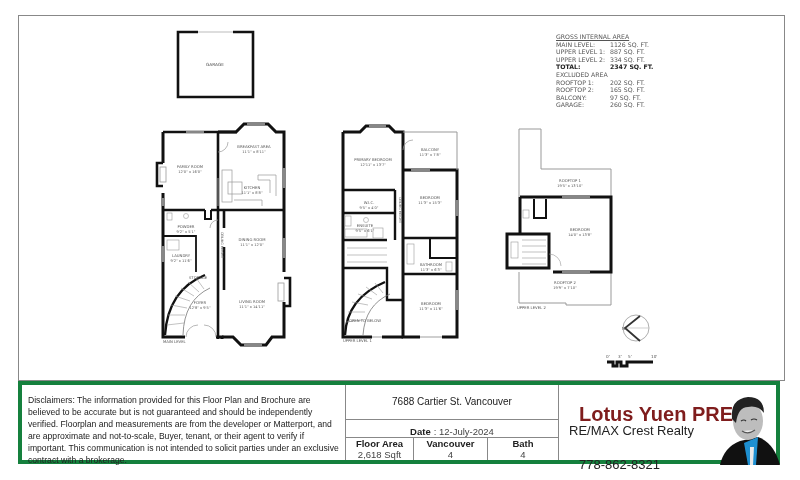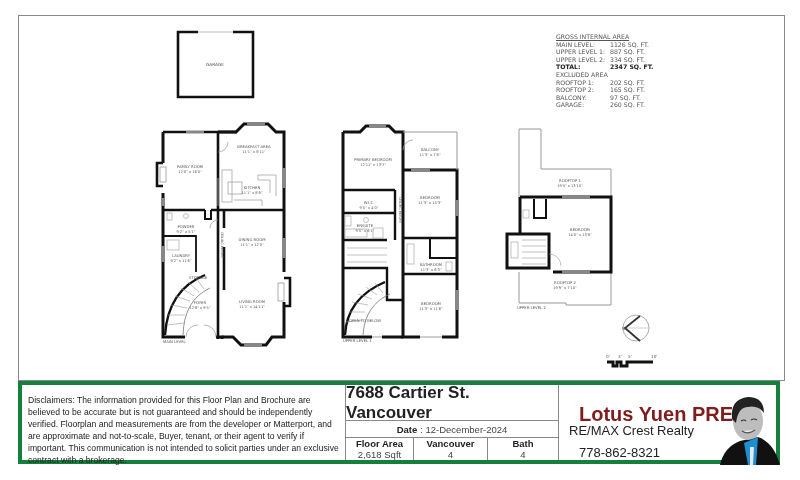--- a/index.html
+++ b/index.html
@@ -7,34 +7,34 @@
   .frame { position:absolute; left:18px; top:15px; width:767px; height:366px; border:1px solid #888; box-sizing:border-box; background:#fff; }
   .plan-svg { position:absolute; left:0; top:0; width:800px; height:381px; }
   .area-table { position:absolute; left:556px; top:33px; font-family:"DejaVu Sans", sans-serif; font-size:6.2px; color:#555; line-height:7.6px; }
   .area-table .hdr { text-decoration:underline; }
   .area-table .row { display:flex; }
   .area-table .k { width:54px; }
   .area-table .bold { font-weight:bold; color:#222; }
   .info { position:absolute; left:18px; top:381px; width:762px; height:83px; border:4px solid #15803d; box-sizing:border-box; display:flex; }
   .disc { width:324px; box-sizing:border-box; border-right:1px solid #888; padding:9px 6px 0 6px; font-size:8.6px; line-height:12px; color:#222; }
   .center { width:213px; box-sizing:border-box; border-right:1px solid #888; display:flex; flex-direction:column; }
-  .addr { height:35px; border-bottom:1px solid #888; display:flex; align-items:center; justify-content:center; font-size:17px; font-weight:bold; color:#222; }
-  .date { height:18px; border-bottom:1px solid #888; display:flex; align-items:center; justify-content:center; font-size:9.5px; color:#444; }
+  .addr { height:35px; border-bottom:1px solid #888; display:flex; align-items:center; justify-content:center; font-size:10px; font-weight:normal; color:#222; }
+  .date { height:18px; border-bottom:1px solid #888; display:flex; align-items:flex-end; justify-content:center; font-size:9.5px; color:#444; }
   .date b { color:#222; margin-right:3px; }
   .stats { flex:1; display:flex; }
   .stat { display:flex; flex-direction:column; align-items:center; justify-content:center; font-size:9.5px; line-height:11px; box-sizing:border-box; }
   .stat .lbl { font-weight:bold; color:#222; }
   .stat .val { color:#444; }
   .s1 { width:68px; border-right:1px solid #888; }
   .s2 { width:74px; border-right:1px solid #888; }
   .s3 { flex:1;text-align:right; }
   .agent { flex:1; position:relative; }
   .agent .name { position:absolute; left:20px; top:18px; font-size:20px; font-weight:bold; color:#7f1d1d; }
   .agent .co { position:absolute; left:10px; top:38px; font-size:13px; color:#222; }
-  .agent .ph { position:absolute; left:20px; top:60px; font-size:13px; color:#222; }
+  .agent .ph { position:absolute; left:20px; top:72px; font-size:13px; color:#222; }
   .agent .photo { position:absolute; left:155px; top:4px; width:70px; height:76px; }
   .lbl-room { font-family:"DejaVu Sans", sans-serif; fill:#555; }
 </style>
 </head>
 <body>
 
 <div class="frame"></div>
 
 <svg class="plan-svg" viewBox="0 0 800 381">
 
@@ -269,21 +269,21 @@
     </div>
 </div>
 
 <div class="info">
   <div class="disc">Disclaimers: The information provided for this Floor Plan and Brochure are believed to be accurate but is not guaranteed and should be independently verified. Floorplan and measurements are from the developer or Matterport, and are approximate and not-to-scale, Buyer, tenant, or their agent to verify if important. This communication is not intended to solicit parties under an exclusive contract with a brokerage.</div>
   <div class="center">
     <div class="addr">7688 Cartier St. Vancouver</div>
     <div class="date">
       <b>Date</b>
       <span>:</span>&nbsp;
-      <span>12-December-2024</span>
+      <span>12-July-2024</span>
     </div>
     <div class="stats">
       <div class="stat s1">
         <span class="lbl">Floor Area</span>
         <span class="val">2,618 Sqft</span>
       </div>
       <div class="stat s2">
         <span class="lbl">Vancouver</span>
         <span class="val">4</span>
       </div>

